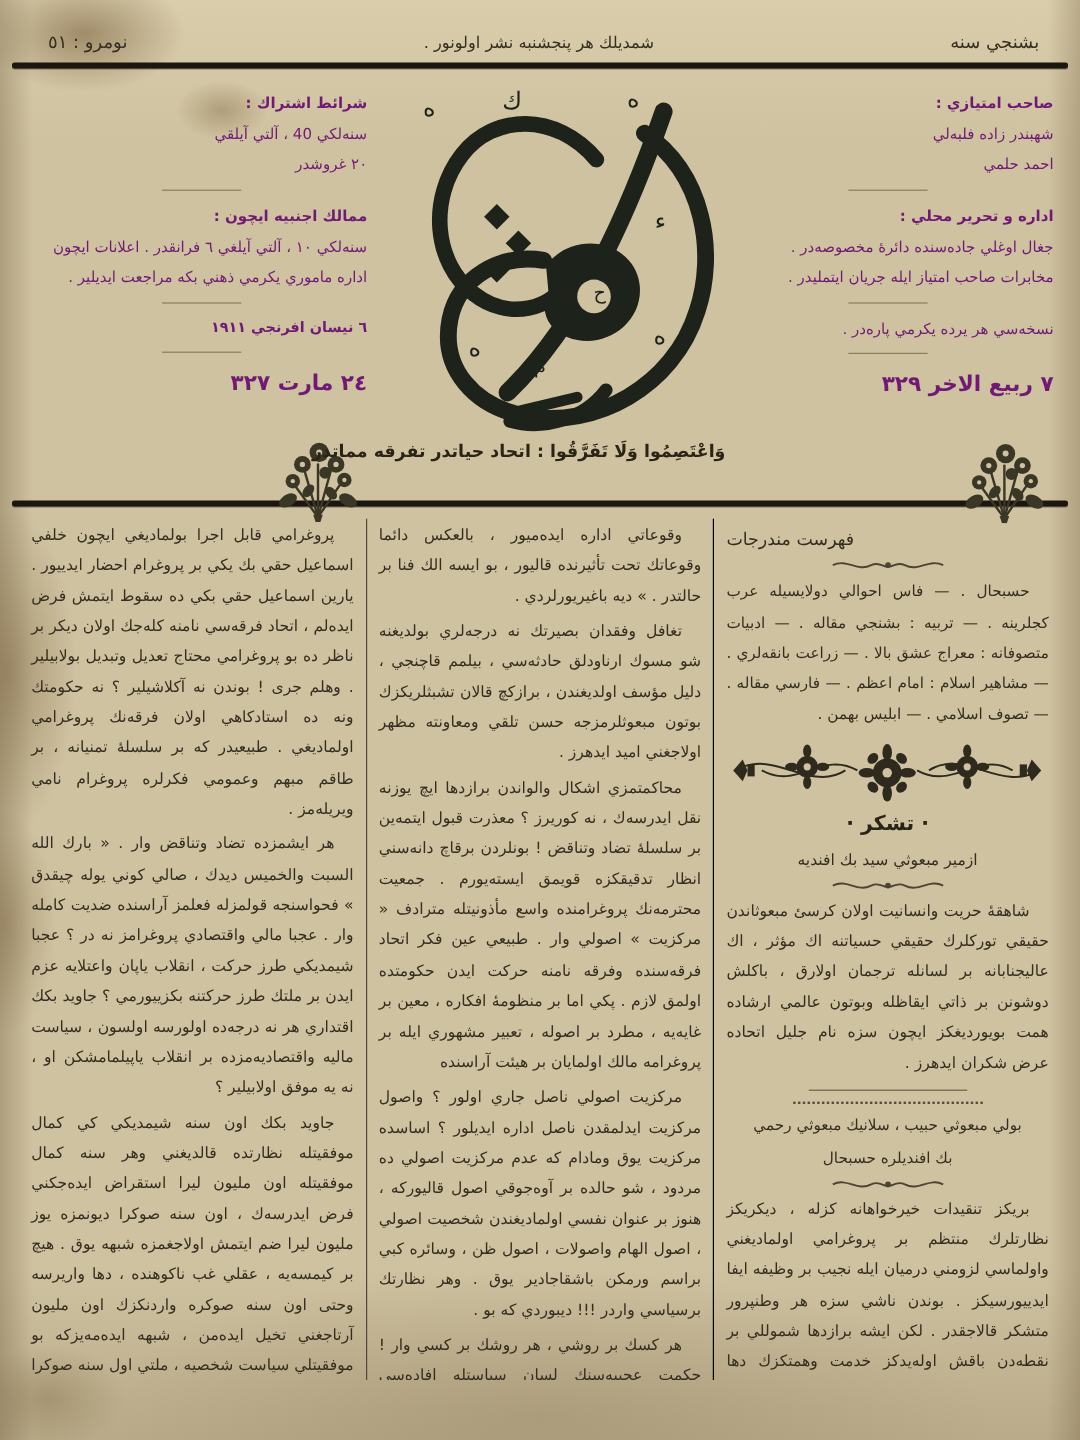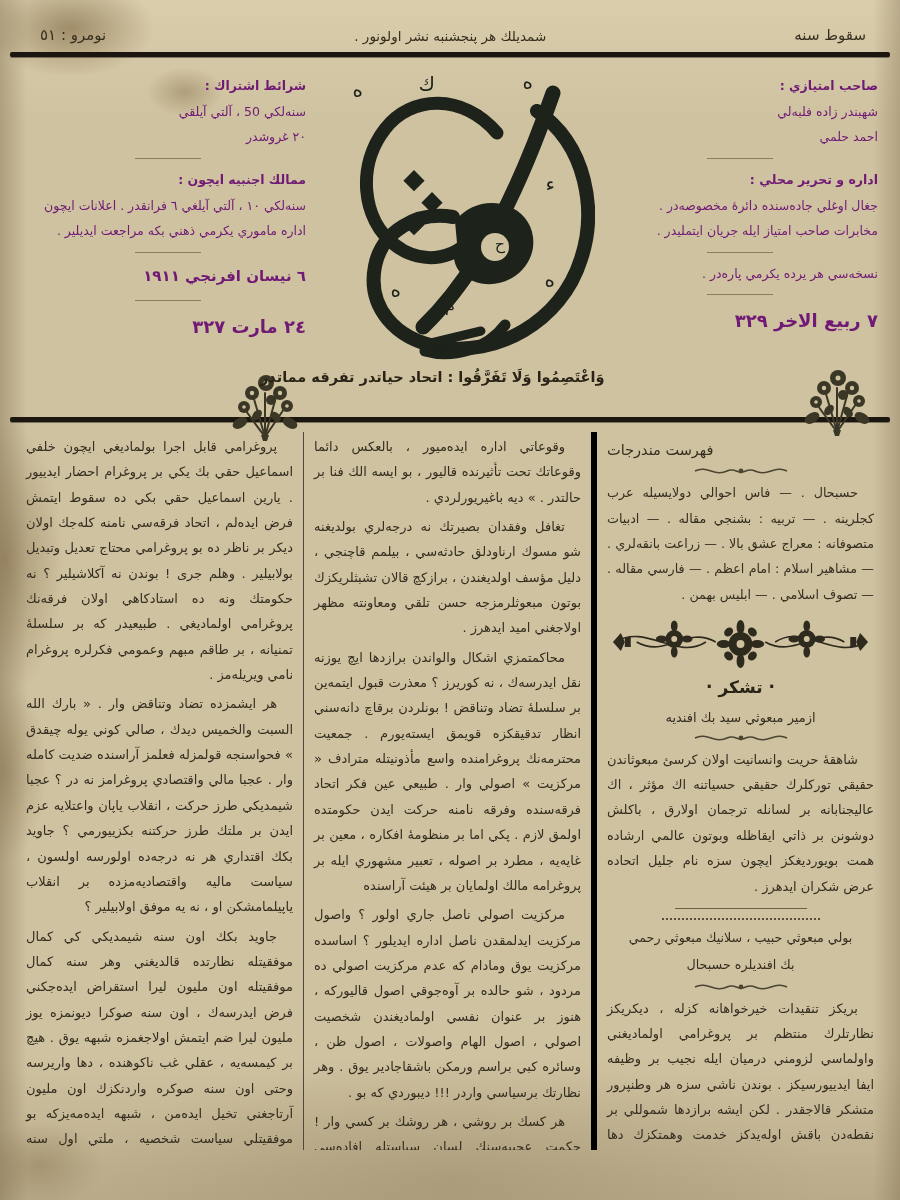--- a/index.html
+++ b/index.html
@@ -27,46 +27,46 @@
   .topbar .c{font-size:13.5px;}
   .rule{height:5px;background:#1b1710;margin:4px 10px 0;border-radius:2px;box-shadow:0 1px 0 rgba(27,23,16,.45);}
   
   .masthead{position:relative;height:356px;}
   .mast-side{position:absolute;top:16px;width:276px;font-size:12.5px;line-height:2.05;color:#701a75;}
   .mast-left{left:30px;}
   .mast-right{right:22px;}
   .sep{width:66px;border-top:1px solid #7c7054;margin:8px auto;opacity:.85;}
   .bold-line{font-weight:bold;}
   .date-big{font-weight:bold;font-size:18px;letter-spacing:2px;}
-  .date-mid{font-weight:bold;font-size:15px;letter-spacing:1px;}
+  .date-mid{font-weight:bold;font-size:12px;letter-spacing:1px;}
   .flower{margin-top:8px;}
   .center-cal{position:absolute;left:50%;top:4px;transform:translateX(-50%);}
   .motto{position:absolute;left:50%;transform:translateX(-50%);top:312px;width:380px;
          text-align:left;font-size:14.5px;font-weight:bold;color:#2a2416;}
   
   .columns{display:flex;direction:rtl;margin:10px 16px 0;height:718px;overflow:hidden;}
   .col{flex:1 1 0;padding:2px 10px 0;overflow:hidden;font-size:13px;line-height:1.95;text-align:justify;color:#352e20;}
-  .col-2{border-left:1px solid #50493a;border-right:6px solid #000000;}
+  .col-2{border-left:1px solid #50493a;border-right:1px solid #000000;}
   .col p{margin:0 0 4px;text-indent:16px;}
   .toc-title{text-align:left;font-weight:normal;font-size:14.5px;margin:2px 0 0;}
   .squig{display:block;margin:1px auto 3px;}
   .toc-body{margin:0;text-indent:14px;font-size:12.7px;line-height:2.0;}
   .band{display:block;width:100%;height:54px;margin:8px 0 0;}
   .thanks-title{text-align:center;font-weight:bold;font-size:17px;margin:2px 0 1px;color:#2a2416;}
   .thanks-sub{text-align:center;font-size:13px;margin:0;}
   .hr-line{width:132px;border-top:1px solid #6b6045;margin:9px auto;}
   .feature-title{text-align:center;font-weight:bold;font-size:30px;margin:4px 0 1px;letter-spacing:-1px;color:#261f12;}
   .dotted{width:158px;border-top:2px dotted #564e3b;margin:0 auto 7px;}
   .feature-sub{text-align:center;font-size:12.7px;line-height:1.8;margin:0;text-indent:0 !important;}
 </style>
 </head>
 <body>
 
 <div class="topbar">
-  <span>سقوط سنه</span>
+  <span>بشنجي سنه</span>
   <span class="c">شمديلك هر پنجشنبه نشر اولونور .</span>
   <span>نومرو : ٥١</span>
 </div>
 <div class="rule"></div>
 
 <div class="masthead">
 
   <div class="mast-side mast-right">
     <div class="bold-line">صاحب امتيازي :</div>
     <div>شهبندر زاده فلبه‌لي</div>
@@ -105,21 +105,21 @@
           <circle cx="42" cy="30" r="2.5"></circle>
           <circle cx="56" cy="40" r="2.2"></circle>
         <circle cx="20" cy="54" r="1.8"></circle>
           <circle cx="63" cy="53" r="1.8"></circle>
       </g>
     </svg>
   </div>
 
   <div class="mast-side mast-left">
     <div class="bold-line">شرائط اشتراك :</div>
-    <div>سنه‌لكي 50 ، آلتي آيلقي</div>
+    <div>سنه‌لكي 40 ، آلتي آيلقي</div>
     <div>٢٠ غروشدر</div>
     <div class="sep"></div>
     <div class="bold-line">ممالك اجنبيه ايچون :</div>
     <div>سنه‌لكي ١٠ ، آلتي آيلغي ٦ فرانقدر . اعلانات ايچون</div>
     <div>اداره ماموري يكرمي ذهني بكه مراجعت ايديلير .</div>
     <div class="sep"></div>
     <div class="date-mid">٦ نيسان افرنجي ١٩١١</div>
     <div class="sep"></div>
     <div class="date-big">٢٤ مارت ٣٢٧</div>
     <svg class="flower" width="82" height="88" viewBox="0 0 82 88">

